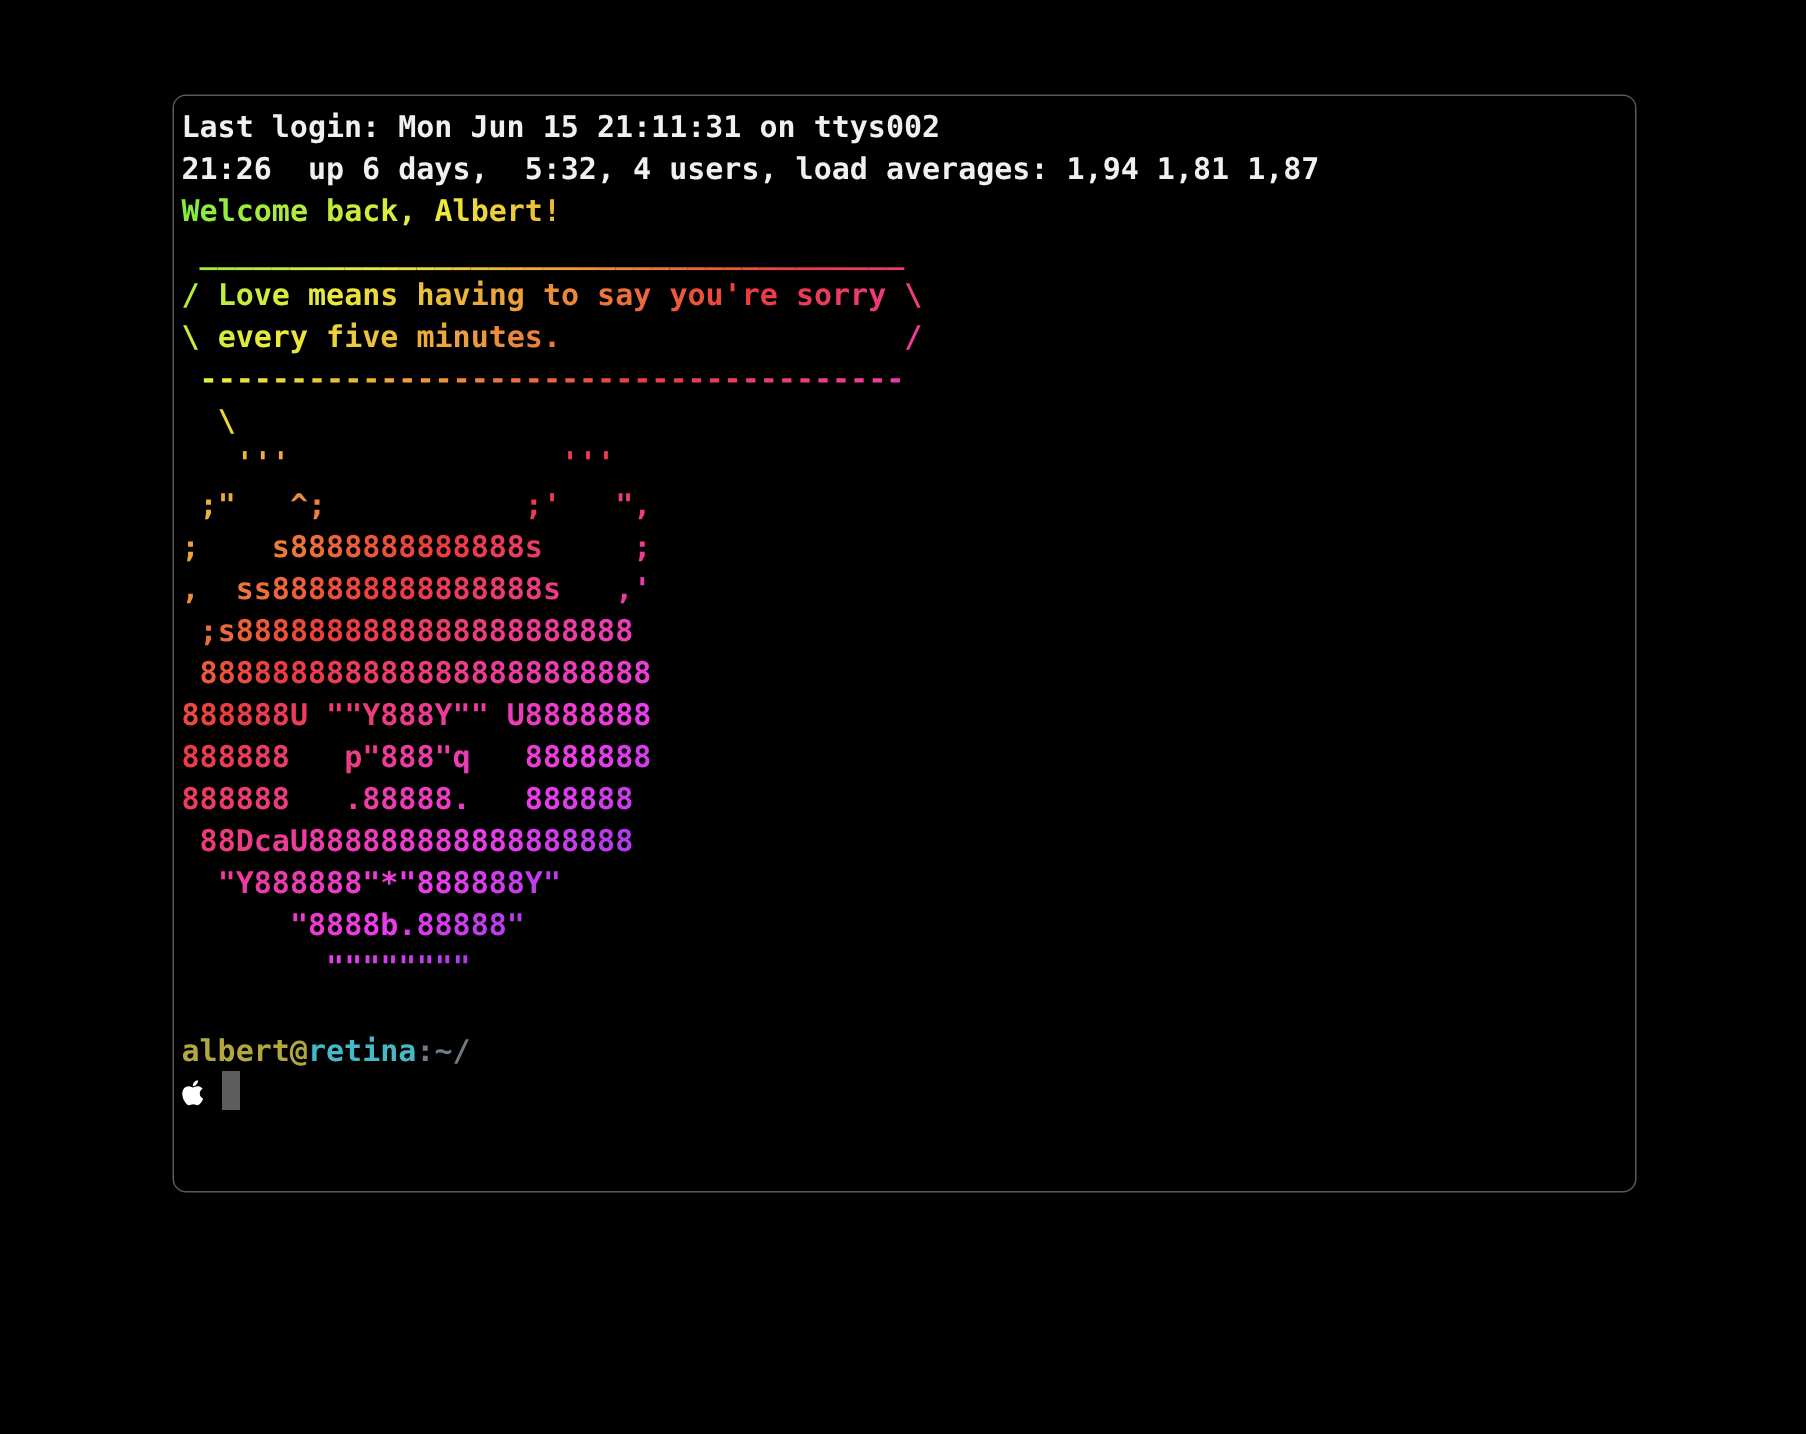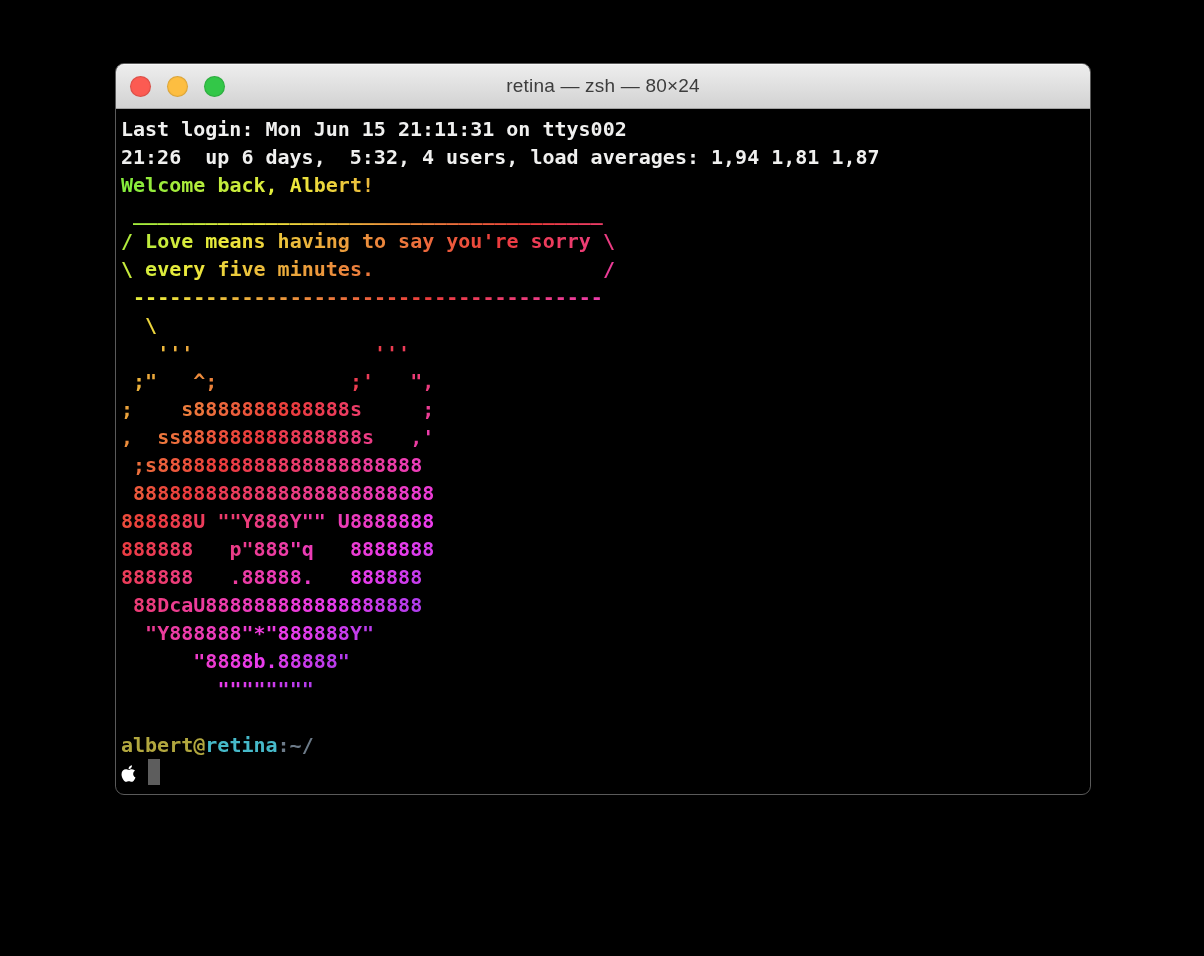--- a/index.html
+++ b/index.html
@@ -23,24 +23,16 @@
           font-family:"DejaVu Sans Mono","Liberation Mono",monospace;
           font-size:20px;line-height:28px;font-weight:bold;white-space:pre;}
   .term-line{height:28px;}
   .cursor{display:inline-block;width:12px;height:26px;vertical-align:-5px;}
   .apple{display:inline-block;width:15px;height:19px;vertical-align:-3px;}
 </style>
 </head>
 <body>
 
 <div class="window">
-  <div class="titlebar">
-    <div class="lights">
-      <div class="light" style="background: rgb(252, 91, 82);"></div>
-      <div class="light" style="background: rgb(253, 190, 65);"></div>
-      <div class="light" style="background: rgb(51, 199, 72);"></div>
-    </div>
-    <div class="title">retina — zsh — 80×24</div>
-  </div>
   <div class="screen" style="background: rgb(0, 0, 0);"><div class="term-line" style="color: rgb(240, 240, 239);">Last login: Mon Jun 15 21:11:31 on ttys002</div><div class="term-line" style="color: rgb(240, 240, 239);">21:26  up 6 days,  5:32, 4 users, load averages: 1,94 1,81 1,87</div><div class="term-line"><span style="color: rgb(133, 236, 60);">W</span><span style="color: rgb(141, 236, 60);">e</span><span style="color: rgb(148, 236, 60);">l</span><span style="color: rgb(156, 236, 60);">c</span><span style="color: rgb(164, 236, 60);">o</span><span style="color: rgb(171, 236, 60);">m</span><span style="color: rgb(179, 236, 60);">e</span><span style="color: rgb(187, 236, 60);"> </span><span style="color: rgb(194, 236, 60);">b</span><span style="color: rgb(202, 236, 60);">a</span><span style="color: rgb(209, 236, 60);">c</span><span style="color: rgb(217, 236, 60);">k</span><span style="color: rgb(225, 236, 60);">,</span><span style="color: rgb(232, 236, 60);"> </span><span style="color: rgb(236, 232, 60);">A</span><span style="color: rgb(236, 224, 60);">l</span><span style="color: rgb(236, 216, 60);">b</span><span style="color: rgb(236, 209, 60);">e</span><span style="color: rgb(236, 201, 60);">r</span><span style="color: rgb(236, 194, 60);">t</span><span style="color: rgb(236, 186, 60);">!</span></div><div class="term-line"><span style="color: rgb(155, 236, 60);"> </span><span style="color: rgb(163, 236, 60);">_</span><span style="color: rgb(170, 236, 60);">_</span><span style="color: rgb(178, 236, 60);">_</span><span style="color: rgb(186, 236, 60);">_</span><span style="color: rgb(193, 236, 60);">_</span><span style="color: rgb(201, 236, 60);">_</span><span style="color: rgb(208, 236, 60);">_</span><span style="color: rgb(216, 236, 60);">_</span><span style="color: rgb(224, 236, 60);">_</span><span style="color: rgb(231, 236, 60);">_</span><span style="color: rgb(236, 233, 60);">_</span><span style="color: rgb(236, 225, 60);">_</span><span style="color: rgb(236, 217, 60);">_</span><span style="color: rgb(236, 210, 60);">_</span><span style="color: rgb(236, 202, 60);">_</span><span style="color: rgb(236, 194, 60);">_</span><span style="color: rgb(236, 187, 60);">_</span><span style="color: rgb(236, 179, 60);">_</span><span style="color: rgb(236, 172, 60);">_</span><span style="color: rgb(236, 164, 60);">_</span><span style="color: rgb(236, 156, 60);">_</span><span style="color: rgb(236, 149, 60);">_</span><span style="color: rgb(236, 141, 60);">_</span><span style="color: rgb(236, 134, 60);">_</span><span style="color: rgb(236, 126, 60);">_</span><span style="color: rgb(236, 118, 60);">_</span><span style="color: rgb(236, 111, 60);">_</span><span style="color: rgb(236, 103, 60);">_</span><span style="color: rgb(236, 95, 60);">_</span><span style="color: rgb(236, 88, 60);">_</span><span style="color: rgb(236, 80, 60);">_</span><span style="color: rgb(236, 73, 60);">_</span><span style="color: rgb(236, 65, 60);">_</span><span style="color: rgb(236, 60, 63);">_</span><span style="color: rgb(236, 60, 70);">_</span><span style="color: rgb(236, 60, 78);">_</span><span style="color: rgb(236, 60, 86);">_</span><span style="color: rgb(236, 60, 93);">_</span><span style="color: rgb(236, 60, 101);">_</span></div><div class="term-line"><span style="color: rgb(177, 236, 60);">/</span><span style="color: rgb(185, 236, 60);"> </span><span style="color: rgb(192, 236, 60);">L</span><span style="color: rgb(200, 236, 60);">o</span><span style="color: rgb(208, 236, 60);">v</span><span style="color: rgb(215, 236, 60);">e</span><span style="color: rgb(223, 236, 60);"> </span><span style="color: rgb(230, 236, 60);">m</span><span style="color: rgb(236, 233, 60);">e</span><span style="color: rgb(236, 226, 60);">a</span><span style="color: rgb(236, 218, 60);">n</span><span style="color: rgb(236, 211, 60);">s</span><span style="color: rgb(236, 203, 60);"> </span><span style="color: rgb(236, 195, 60);">h</span><span style="color: rgb(236, 188, 60);">a</span><span style="color: rgb(236, 180, 60);">v</span><span style="color: rgb(236, 172, 60);">i</span><span style="color: rgb(236, 165, 60);">n</span><span style="color: rgb(236, 157, 60);">g</span><span style="color: rgb(236, 150, 60);"> </span><span style="color: rgb(236, 142, 60);">t</span><span style="color: rgb(236, 134, 60);">o</span><span style="color: rgb(236, 127, 60);"> </span><span style="color: rgb(236, 119, 60);">s</span><span style="color: rgb(236, 112, 60);">a</span><span style="color: rgb(236, 104, 60);">y</span><span style="color: rgb(236, 96, 60);"> </span><span style="color: rgb(236, 89, 60);">y</span><span style="color: rgb(236, 81, 60);">o</span><span style="color: rgb(236, 74, 60);">u</span><span style="color: rgb(236, 66, 60);">'</span><span style="color: rgb(236, 60, 62);">r</span><span style="color: rgb(236, 60, 69);">e</span><span style="color: rgb(236, 60, 77);"> </span><span style="color: rgb(236, 60, 85);">s</span><span style="color: rgb(236, 60, 92);">o</span><span style="color: rgb(236, 60, 100);">r</span><span style="color: rgb(236, 60, 108);">r</span><span style="color: rgb(236, 60, 115);">y</span><span style="color: rgb(236, 60, 123);"> </span><span style="color: rgb(236, 60, 130);">\</span></div><div class="term-line"><span style="color: rgb(199, 236, 60);">\</span><span style="color: rgb(207, 236, 60);"> </span><span style="color: rgb(214, 236, 60);">e</span><span style="color: rgb(222, 236, 60);">v</span><span style="color: rgb(230, 236, 60);">e</span><span style="color: rgb(236, 234, 60);">r</span><span style="color: rgb(236, 227, 60);">y</span><span style="color: rgb(236, 219, 60);"> </span><span style="color: rgb(236, 211, 60);">f</span><span style="color: rgb(236, 204, 60);">i</span><span style="color: rgb(236, 196, 60);">v</span><span style="color: rgb(236, 189, 60);">e</span><span style="color: rgb(236, 181, 60);"> </span><span style="color: rgb(236, 173, 60);">m</span><span style="color: rgb(236, 166, 60);">i</span><span style="color: rgb(236, 158, 60);">n</span><span style="color: rgb(236, 151, 60);">u</span><span style="color: rgb(236, 143, 60);">t</span><span style="color: rgb(236, 135, 60);">e</span><span style="color: rgb(236, 128, 60);">s</span><span style="color: rgb(236, 120, 60);">.</span><span style="color: rgb(236, 112, 60);"> </span><span style="color: rgb(236, 105, 60);"> </span><span style="color: rgb(236, 97, 60);"> </span><span style="color: rgb(236, 90, 60);"> </span><span style="color: rgb(236, 82, 60);"> </span><span style="color: rgb(236, 74, 60);"> </span><span style="color: rgb(236, 67, 60);"> </span><span style="color: rgb(236, 60, 61);"> </span><span style="color: rgb(236, 60, 69);"> </span><span style="color: rgb(236, 60, 76);"> </span><span style="color: rgb(236, 60, 84);"> </span><span style="color: rgb(236, 60, 91);"> </span><span style="color: rgb(236, 60, 99);"> </span><span style="color: rgb(236, 60, 107);"> </span><span style="color: rgb(236, 60, 114);"> </span><span style="color: rgb(236, 60, 122);"> </span><span style="color: rgb(236, 60, 129);"> </span><span style="color: rgb(236, 60, 137);"> </span><span style="color: rgb(236, 60, 145);"> </span><span style="color: rgb(236, 60, 152);">/</span></div><div class="term-line"><span style="color: rgb(221, 236, 60);"> </span><span style="color: rgb(229, 236, 60);">-</span><span style="color: rgb(236, 235, 60);">-</span><span style="color: rgb(236, 228, 60);">-</span><span style="color: rgb(236, 220, 60);">-</span><span style="color: rgb(236, 212, 60);">-</span><span style="color: rgb(236, 205, 60);">-</span><span style="color: rgb(236, 197, 60);">-</span><span style="color: rgb(236, 189, 60);">-</span><span style="color: rgb(236, 182, 60);">-</span><span style="color: rgb(236, 174, 60);">-</span><span style="color: rgb(236, 167, 60);">-</span><span style="color: rgb(236, 159, 60);">-</span><span style="color: rgb(236, 151, 60);">-</span><span style="color: rgb(236, 144, 60);">-</span><span style="color: rgb(236, 136, 60);">-</span><span style="color: rgb(236, 129, 60);">-</span><span style="color: rgb(236, 121, 60);">-</span><span style="color: rgb(236, 113, 60);">-</span><span style="color: rgb(236, 106, 60);">-</span><span style="color: rgb(236, 98, 60);">-</span><span style="color: rgb(236, 91, 60);">-</span><span style="color: rgb(236, 83, 60);">-</span><span style="color: rgb(236, 75, 60);">-</span><span style="color: rgb(236, 68, 60);">-</span><span style="color: rgb(236, 60, 60);">-</span><span style="color: rgb(236, 60, 68);">-</span><span style="color: rgb(236, 60, 75);">-</span><span style="color: rgb(236, 60, 83);">-</span><span style="color: rgb(236, 60, 91);">-</span><span style="color: rgb(236, 60, 98);">-</span><span style="color: rgb(236, 60, 106);">-</span><span style="color: rgb(236, 60, 113);">-</span><span style="color: rgb(236, 60, 121);">-</span><span style="color: rgb(236, 60, 129);">-</span><span style="color: rgb(236, 60, 136);">-</span><span style="color: rgb(236, 60, 144);">-</span><span style="color: rgb(236, 60, 151);">-</span><span style="color: rgb(236, 60, 159);">-</span><span style="color: rgb(236, 60, 167);">-</span></div><div class="term-line"><span style="color: rgb(236, 228, 60);"> </span><span style="color: rgb(236, 221, 60);"> </span><span style="color: rgb(236, 213, 60);">\</span></div><div class="term-line"><span style="color: rgb(236, 206, 60);"> </span><span style="color: rgb(236, 199, 60);"> </span><span style="color: rgb(236, 191, 60);"> </span><span style="color: rgb(236, 184, 60);">'</span><span style="color: rgb(236, 176, 60);">'</span><span style="color: rgb(236, 168, 60);">'</span><span style="color: rgb(236, 161, 60);"> </span><span style="color: rgb(236, 153, 60);"> </span><span style="color: rgb(236, 146, 60);"> </span><span style="color: rgb(236, 138, 60);"> </span><span style="color: rgb(236, 130, 60);"> </span><span style="color: rgb(236, 123, 60);"> </span><span style="color: rgb(236, 115, 60);"> </span><span style="color: rgb(236, 108, 60);"> </span><span style="color: rgb(236, 100, 60);"> </span><span style="color: rgb(236, 92, 60);"> </span><span style="color: rgb(236, 85, 60);"> </span><span style="color: rgb(236, 77, 60);"> </span><span style="color: rgb(236, 69, 60);"> </span><span style="color: rgb(236, 62, 60);"> </span><span style="color: rgb(236, 60, 66);"> </span><span style="color: rgb(236, 60, 74);">'</span><span style="color: rgb(236, 60, 81);">'</span><span style="color: rgb(236, 60, 89);">'</span></div><div class="term-line"><span style="color: rgb(236, 184, 60);"> </span><span style="color: rgb(236, 177, 60);">;</span><span style="color: rgb(236, 169, 60);">"</span><span style="color: rgb(236, 162, 60);"> </span><span style="color: rgb(236, 154, 60);"> </span><span style="color: rgb(236, 146, 60);"> </span><span style="color: rgb(236, 139, 60);">^</span><span style="color: rgb(236, 131, 60);">;</span><span style="color: rgb(236, 124, 60);"> </span><span style="color: rgb(236, 116, 60);"> </span><span style="color: rgb(236, 108, 60);"> </span><span style="color: rgb(236, 101, 60);"> </span><span style="color: rgb(236, 93, 60);"> </span><span style="color: rgb(236, 86, 60);"> </span><span style="color: rgb(236, 78, 60);"> </span><span style="color: rgb(236, 70, 60);"> </span><span style="color: rgb(236, 63, 60);"> </span><span style="color: rgb(236, 60, 65);"> </span><span style="color: rgb(236, 60, 73);"> </span><span style="color: rgb(236, 60, 80);">;</span><span style="color: rgb(236, 60, 88);">'</span><span style="color: rgb(236, 60, 95);"> </span><span style="color: rgb(236, 60, 103);"> </span><span style="color: rgb(236, 60, 111);"> </span><span style="color: rgb(236, 60, 118);">"</span><span style="color: rgb(236, 60, 126);">,</span></div><div class="term-line"><span style="color: rgb(236, 163, 60);">;</span><span style="color: rgb(236, 155, 60);"> </span><span style="color: rgb(236, 147, 60);"> </span><span style="color: rgb(236, 140, 60);"> </span><span style="color: rgb(236, 132, 60);"> </span><span style="color: rgb(236, 124, 60);">s</span><span style="color: rgb(236, 117, 60);">8</span><span style="color: rgb(236, 109, 60);">8</span><span style="color: rgb(236, 102, 60);">8</span><span style="color: rgb(236, 94, 60);">8</span><span style="color: rgb(236, 86, 60);">8</span><span style="color: rgb(236, 79, 60);">8</span><span style="color: rgb(236, 71, 60);">8</span><span style="color: rgb(236, 64, 60);">8</span><span style="color: rgb(236, 60, 64);">8</span><span style="color: rgb(236, 60, 72);">8</span><span style="color: rgb(236, 60, 79);">8</span><span style="color: rgb(236, 60, 87);">8</span><span style="color: rgb(236, 60, 95);">8</span><span style="color: rgb(236, 60, 102);">s</span><span style="color: rgb(236, 60, 110);"> </span><span style="color: rgb(236, 60, 117);"> </span><span style="color: rgb(236, 60, 125);"> </span><span style="color: rgb(236, 60, 133);"> </span><span style="color: rgb(236, 60, 140);"> </span><span style="color: rgb(236, 60, 148);">;</span></div><div class="term-line"><span style="color: rgb(236, 141, 60);">,</span><span style="color: rgb(236, 133, 60);"> </span><span style="color: rgb(236, 125, 60);"> </span><span style="color: rgb(236, 118, 60);">s</span><span style="color: rgb(236, 110, 60);">s</span><span style="color: rgb(236, 103, 60);">8</span><span style="color: rgb(236, 95, 60);">8</span><span style="color: rgb(236, 87, 60);">8</span><span style="color: rgb(236, 80, 60);">8</span><span style="color: rgb(236, 72, 60);">8</span><span style="color: rgb(236, 64, 60);">8</span><span style="color: rgb(236, 60, 63);">8</span><span style="color: rgb(236, 60, 71);">8</span><span style="color: rgb(236, 60, 79);">8</span><span style="color: rgb(236, 60, 86);">8</span><span style="color: rgb(236, 60, 94);">8</span><span style="color: rgb(236, 60, 101);">8</span><span style="color: rgb(236, 60, 109);">8</span><span style="color: rgb(236, 60, 117);">8</span><span style="color: rgb(236, 60, 124);">8</span><span style="color: rgb(236, 60, 132);">s</span><span style="color: rgb(236, 60, 139);"> </span><span style="color: rgb(236, 60, 147);"> </span><span style="color: rgb(236, 60, 155);"> </span><span style="color: rgb(236, 60, 162);">,</span><span style="color: rgb(236, 60, 170);">'</span></div><div class="term-line"><span style="color: rgb(236, 119, 60);"> </span><span style="color: rgb(236, 111, 60);">;</span><span style="color: rgb(236, 103, 60);">s</span><span style="color: rgb(236, 96, 60);">8</span><span style="color: rgb(236, 88, 60);">8</span><span style="color: rgb(236, 81, 60);">8</span><span style="color: rgb(236, 73, 60);">8</span><span style="color: rgb(236, 65, 60);">8</span><span style="color: rgb(236, 60, 62);">8</span><span style="color: rgb(236, 60, 70);">8</span><span style="color: rgb(236, 60, 78);">8</span><span style="color: rgb(236, 60, 85);">8</span><span style="color: rgb(236, 60, 93);">8</span><span style="color: rgb(236, 60, 100);">8</span><span style="color: rgb(236, 60, 108);">8</span><span style="color: rgb(236, 60, 116);">8</span><span style="color: rgb(236, 60, 123);">8</span><span style="color: rgb(236, 60, 131);">8</span><span style="color: rgb(236, 60, 139);">8</span><span style="color: rgb(236, 60, 146);">8</span><span style="color: rgb(236, 60, 154);">8</span><span style="color: rgb(236, 60, 161);">8</span><span style="color: rgb(236, 60, 169);">8</span><span style="color: rgb(236, 60, 177);">8</span><span style="color: rgb(236, 60, 184);">8</span></div><div class="term-line"><span style="color: rgb(236, 97, 60);"> </span><span style="color: rgb(236, 89, 60);">8</span><span style="color: rgb(236, 81, 60);">8</span><span style="color: rgb(236, 74, 60);">8</span><span style="color: rgb(236, 66, 60);">8</span><span style="color: rgb(236, 60, 62);">8</span><span style="color: rgb(236, 60, 69);">8</span><span style="color: rgb(236, 60, 77);">8</span><span style="color: rgb(236, 60, 84);">8</span><span style="color: rgb(236, 60, 92);">8</span><span style="color: rgb(236, 60, 100);">8</span><span style="color: rgb(236, 60, 107);">8</span><span style="color: rgb(236, 60, 115);">8</span><span style="color: rgb(236, 60, 122);">8</span><span style="color: rgb(236, 60, 130);">8</span><span style="color: rgb(236, 60, 138);">8</span><span style="color: rgb(236, 60, 145);">8</span><span style="color: rgb(236, 60, 153);">8</span><span style="color: rgb(236, 60, 160);">8</span><span style="color: rgb(236, 60, 168);">8</span><span style="color: rgb(236, 60, 176);">8</span><span style="color: rgb(236, 60, 183);">8</span><span style="color: rgb(236, 60, 191);">8</span><span style="color: rgb(236, 60, 199);">8</span><span style="color: rgb(236, 60, 206);">8</span><span style="color: rgb(236, 60, 214);">8</span></div><div class="term-line"><span style="color: rgb(236, 75, 60);">8</span><span style="color: rgb(236, 67, 60);">8</span><span style="color: rgb(236, 60, 61);">8</span><span style="color: rgb(236, 60, 68);">8</span><span style="color: rgb(236, 60, 76);">8</span><span style="color: rgb(236, 60, 83);">8</span><span style="color: rgb(236, 60, 91);">U</span><span style="color: rgb(236, 60, 99);"> </span><span style="color: rgb(236, 60, 106);">"</span><span style="color: rgb(236, 60, 114);">"</span><span style="color: rgb(236, 60, 122);">Y</span><span style="color: rgb(236, 60, 129);">8</span><span style="color: rgb(236, 60, 137);">8</span><span style="color: rgb(236, 60, 144);">8</span><span style="color: rgb(236, 60, 152);">Y</span><span style="color: rgb(236, 60, 160);">"</span><span style="color: rgb(236, 60, 167);">"</span><span style="color: rgb(236, 60, 175);"> </span><span style="color: rgb(236, 60, 182);">U</span><span style="color: rgb(236, 60, 190);">8</span><span style="color: rgb(236, 60, 198);">8</span><span style="color: rgb(236, 60, 205);">8</span><span style="color: rgb(236, 60, 213);">8</span><span style="color: rgb(236, 60, 220);">8</span><span style="color: rgb(236, 60, 228);">8</span><span style="color: rgb(236, 60, 236);">8</span></div><div class="term-line"><span style="color: rgb(236, 60, 67);">8</span><span style="color: rgb(236, 60, 75);">8</span><span style="color: rgb(236, 60, 83);">8</span><span style="color: rgb(236, 60, 90);">8</span><span style="color: rgb(236, 60, 98);">8</span><span style="color: rgb(236, 60, 105);">8</span><span style="color: rgb(236, 60, 113);"> </span><span style="color: rgb(236, 60, 121);"> </span><span style="color: rgb(236, 60, 128);"> </span><span style="color: rgb(236, 60, 136);">p</span><span style="color: rgb(236, 60, 144);">"</span><span style="color: rgb(236, 60, 151);">8</span><span style="color: rgb(236, 60, 159);">8</span><span style="color: rgb(236, 60, 166);">8</span><span style="color: rgb(236, 60, 174);">"</span><span style="color: rgb(236, 60, 182);">q</span><span style="color: rgb(236, 60, 189);"> </span><span style="color: rgb(236, 60, 197);"> </span><span style="color: rgb(236, 60, 204);"> </span><span style="color: rgb(236, 60, 212);">8</span><span style="color: rgb(236, 60, 220);">8</span><span style="color: rgb(236, 60, 227);">8</span><span style="color: rgb(236, 60, 235);">8</span><span style="color: rgb(229, 60, 236);">8</span><span style="color: rgb(221, 60, 236);">8</span><span style="color: rgb(214, 60, 236);">8</span></div><div class="term-line"><span style="color: rgb(236, 60, 89);">8</span><span style="color: rgb(236, 60, 97);">8</span><span style="color: rgb(236, 60, 105);">8</span><span style="color: rgb(236, 60, 112);">8</span><span style="color: rgb(236, 60, 120);">8</span><span style="color: rgb(236, 60, 127);">8</span><span style="color: rgb(236, 60, 135);"> </span><span style="color: rgb(236, 60, 143);"> </span><span style="color: rgb(236, 60, 150);"> </span><span style="color: rgb(236, 60, 158);">.</span><span style="color: rgb(236, 60, 165);">8</span><span style="color: rgb(236, 60, 173);">8</span><span style="color: rgb(236, 60, 181);">8</span><span style="color: rgb(236, 60, 188);">8</span><span style="color: rgb(236, 60, 196);">8</span><span style="color: rgb(236, 60, 204);">.</span><span style="color: rgb(236, 60, 211);"> </span><span style="color: rgb(236, 60, 219);"> </span><span style="color: rgb(236, 60, 226);"> </span><span style="color: rgb(236, 60, 234);">8</span><span style="color: rgb(230, 60, 236);">8</span><span style="color: rgb(222, 60, 236);">8</span><span style="color: rgb(215, 60, 236);">8</span><span style="color: rgb(207, 60, 236);">8</span><span style="color: rgb(199, 60, 236);">8</span></div><div class="term-line"><span style="color: rgb(236, 60, 111);"> </span><span style="color: rgb(236, 60, 119);">8</span><span style="color: rgb(236, 60, 127);">8</span><span style="color: rgb(236, 60, 134);">D</span><span style="color: rgb(236, 60, 142);">c</span><span style="color: rgb(236, 60, 149);">a</span><span style="color: rgb(236, 60, 157);">U</span><span style="color: rgb(236, 60, 165);">8</span><span style="color: rgb(236, 60, 172);">8</span><span style="color: rgb(236, 60, 180);">8</span><span style="color: rgb(236, 60, 187);">8</span><span style="color: rgb(236, 60, 195);">8</span><span style="color: rgb(236, 60, 203);">8</span><span style="color: rgb(236, 60, 210);">8</span><span style="color: rgb(236, 60, 218);">8</span><span style="color: rgb(236, 60, 225);">8</span><span style="color: rgb(236, 60, 233);">8</span><span style="color: rgb(231, 60, 236);">8</span><span style="color: rgb(223, 60, 236);">8</span><span style="color: rgb(216, 60, 236);">8</span><span style="color: rgb(208, 60, 236);">8</span><span style="color: rgb(200, 60, 236);">8</span><span style="color: rgb(193, 60, 236);">8</span><span style="color: rgb(185, 60, 236);">8</span><span style="color: rgb(177, 60, 236);">8</span></div><div class="term-line"><span style="color: rgb(236, 60, 133);"> </span><span style="color: rgb(236, 60, 141);"> </span><span style="color: rgb(236, 60, 148);">"</span><span style="color: rgb(236, 60, 156);">Y</span><span style="color: rgb(236, 60, 164);">8</span><span style="color: rgb(236, 60, 171);">8</span><span style="color: rgb(236, 60, 179);">8</span><span style="color: rgb(236, 60, 187);">8</span><span style="color: rgb(236, 60, 194);">8</span><span style="color: rgb(236, 60, 202);">8</span><span style="color: rgb(236, 60, 209);">"</span><span style="color: rgb(236, 60, 217);">*</span><span style="color: rgb(236, 60, 225);">"</span><span style="color: rgb(236, 60, 232);">8</span><span style="color: rgb(232, 60, 236);">8</span><span style="color: rgb(224, 60, 236);">8</span><span style="color: rgb(216, 60, 236);">8</span><span style="color: rgb(209, 60, 236);">8</span><span style="color: rgb(201, 60, 236);">8</span><span style="color: rgb(194, 60, 236);">Y</span><span style="color: rgb(186, 60, 236);">"</span></div><div class="term-line"><span style="color: rgb(236, 60, 155);"> </span><span style="color: rgb(236, 60, 163);"> </span><span style="color: rgb(236, 60, 170);"> </span><span style="color: rgb(236, 60, 178);"> </span><span style="color: rgb(236, 60, 186);"> </span><span style="color: rgb(236, 60, 193);"> </span><span style="color: rgb(236, 60, 201);">"</span><span style="color: rgb(236, 60, 208);">8</span><span style="color: rgb(236, 60, 216);">8</span><span style="color: rgb(236, 60, 224);">8</span><span style="color: rgb(236, 60, 231);">8</span><span style="color: rgb(233, 60, 236);">b</span><span style="color: rgb(225, 60, 236);">.</span><span style="color: rgb(217, 60, 236);">8</span><span style="color: rgb(210, 60, 236);">8</span><span style="color: rgb(202, 60, 236);">8</span><span style="color: rgb(194, 60, 236);">8</span><span style="color: rgb(187, 60, 236);">8</span><span style="color: rgb(179, 60, 236);">"</span></div><div class="term-line"><span style="color: rgb(236, 60, 177);"> </span><span style="color: rgb(236, 60, 185);"> </span><span style="color: rgb(236, 60, 192);"> </span><span style="color: rgb(236, 60, 200);"> </span><span style="color: rgb(236, 60, 208);"> </span><span style="color: rgb(236, 60, 215);"> </span><span style="color: rgb(236, 60, 223);"> </span><span style="color: rgb(236, 60, 230);"> </span><span style="color: rgb(233, 60, 236);">"</span><span style="color: rgb(226, 60, 236);">"</span><span style="color: rgb(218, 60, 236);">"</span><span style="color: rgb(211, 60, 236);">"</span><span style="color: rgb(203, 60, 236);">"</span><span style="color: rgb(195, 60, 236);">"</span><span style="color: rgb(188, 60, 236);">"</span><span style="color: rgb(180, 60, 236);">"</span></div><div class="term-line"></div><div class="term-line"><span style="color: rgb(178, 167, 63);">albert@</span><span style="color: rgb(70, 185, 201);">retina</span><span style="color: rgb(109, 123, 137);">:~/</span></div><div class="term-line"><svg class="apple" viewBox="0 0 384 512" xmlns="http://www.w3.org/2000/svg" style="fill: rgb(255, 255, 255);">
     <path d="M318.7 268.7c-.2-36.7 16.4-64.4 50-84.8-18.8-26.9-47.2-41.7-84.7-44.6-35.5-2.8-74.3 20.7-88.5 20.7-15 0-49.4-19.7-76.4-19.7C63.3 141.2 4 184.8 4 273.5q0 39.3 14.4 81.2c12.8 36.7 59 126.7 107.2 125.2 25.2-.6 43-17.9 75.8-17.9 31.8 0 48.3 17.9 76.4 17.9 48.6-.7 90.4-82.5 102.6-119.3-65.2-30.7-61.7-90-61.7-91.9zm-56.6-164.2c27.3-32.4 24.8-61.9 24-72.5-24.1 1.4-52 16.4-67.9 34.9-17.5 19.8-27.8 44.3-25.6 71.9 26.1 2 49.9-11.4 69.5-34.3z"></path>
   </svg> <span class="cursor" style="background: rgb(93, 93, 93);"></span></div></div>
 </div>
 
 </body></html>

